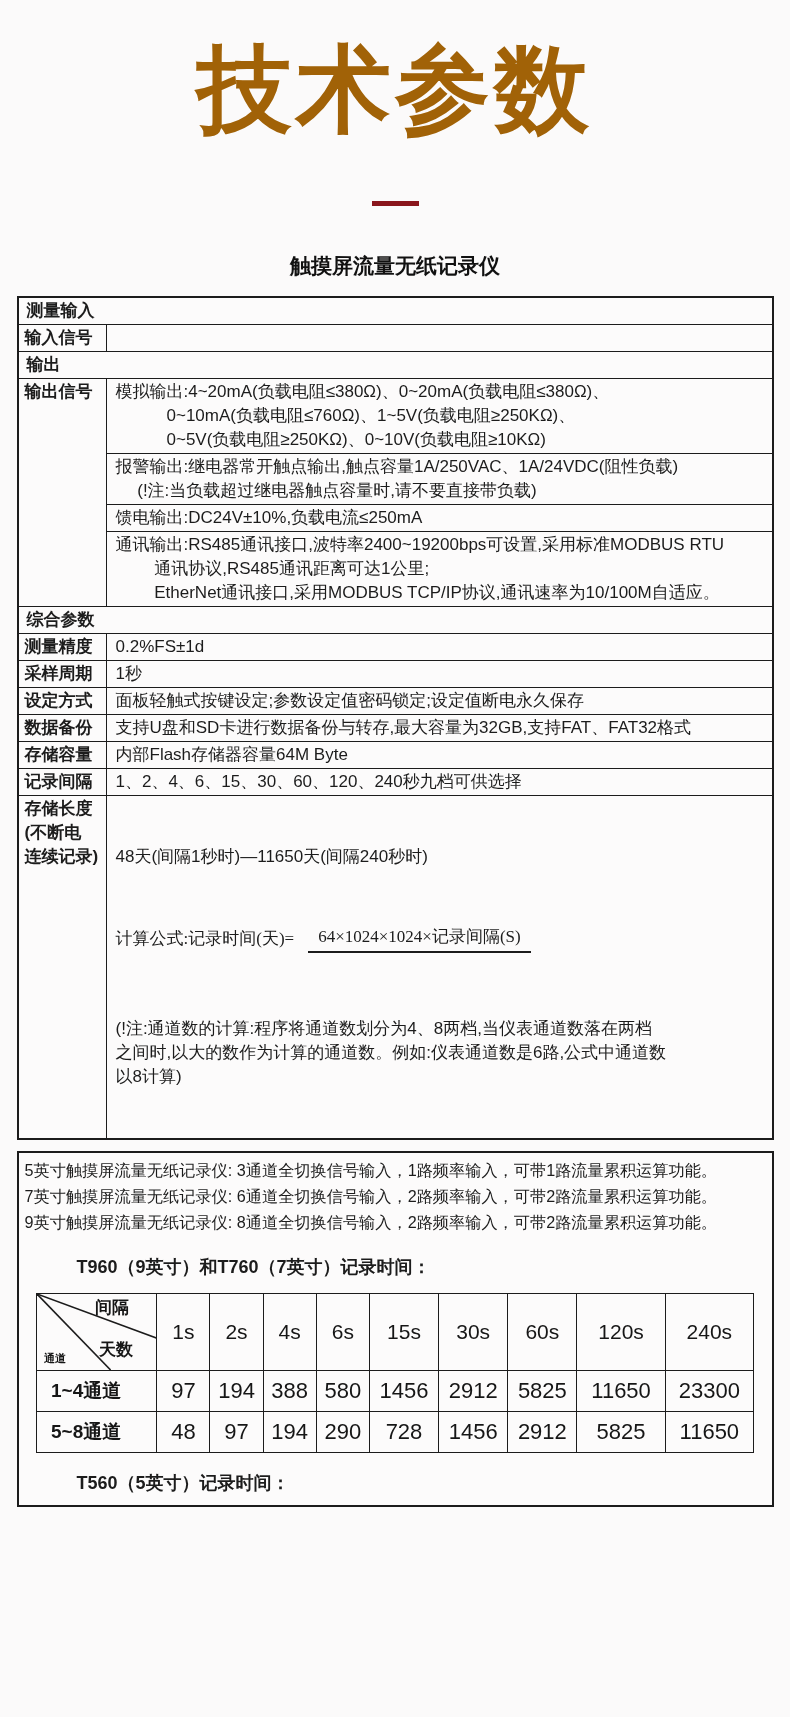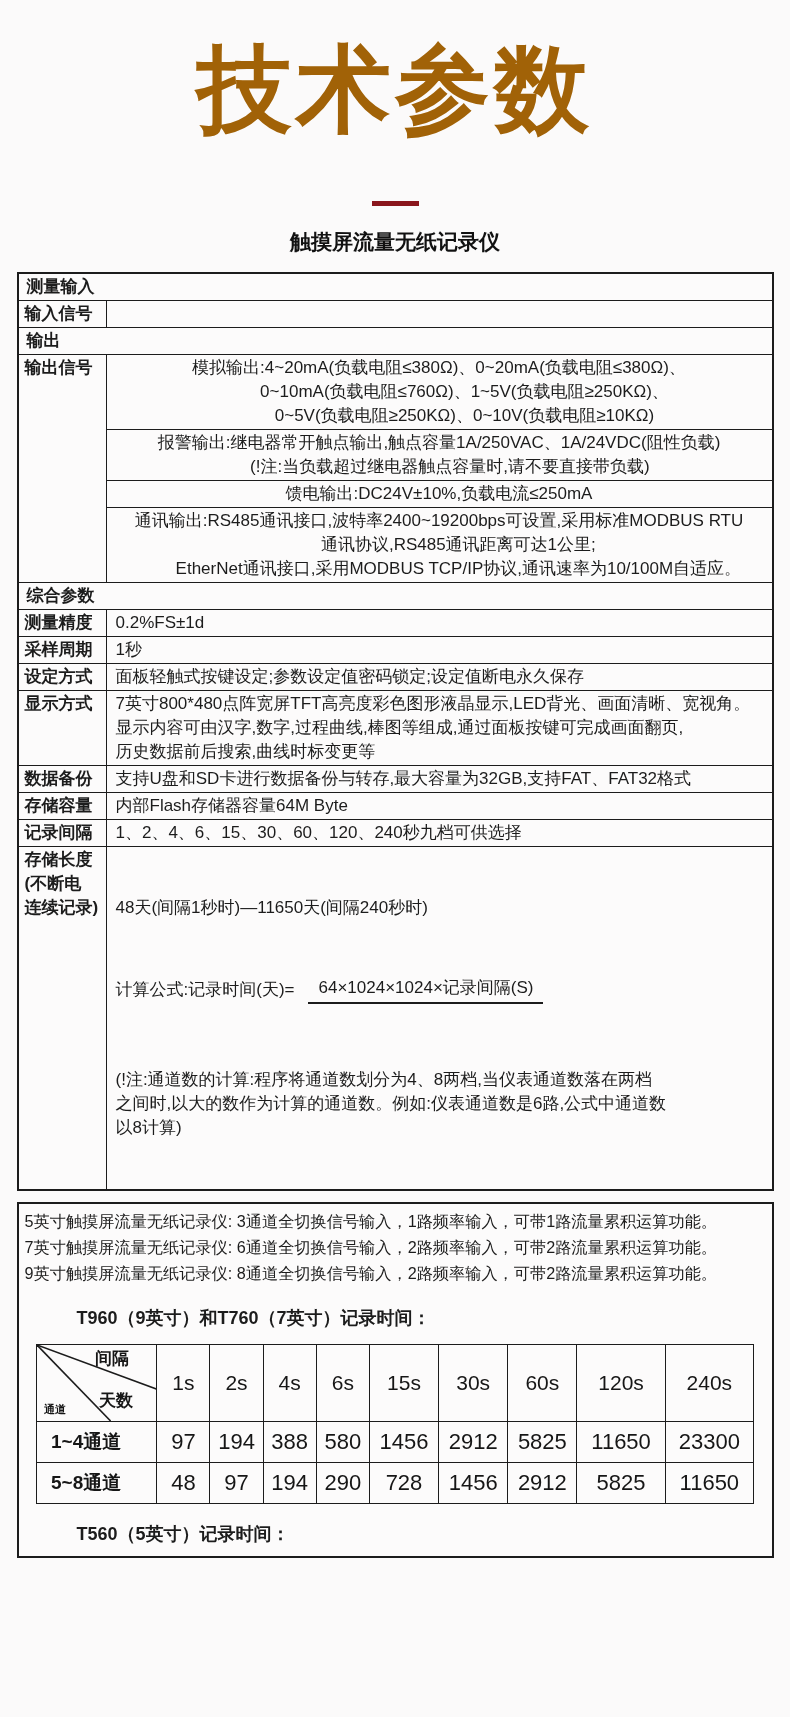--- a/index.html
+++ b/index.html
@@ -9,43 +9,43 @@
     font-family:"Liberation Sans","DejaVu Sans",sans-serif;
     overflow:hidden;box-sizing:border-box;padding-top:30px;
   }
   
   .title{
     margin:0;text-align:center;font-size:95px;font-weight:900;
     letter-spacing:4px;line-height:1.25;color:#a16207;
   }
   .red-dash{width:47px;height:5px;margin:52px auto 0;}
   .subtitle{
-    margin:22px 0 16px;text-align:center;font-size:21px;
+    margin:46px 0 16px;text-align:center;font-size:21px;
     font-weight:700;color:#111;
   }
   
   .spec{
     width:753px;margin:12px auto;border:2px solid #1c1c1c;
     font-size:17px;line-height:24px;background:#fcfbfb;
   }
   .sec-head{
     padding:1px 8px;font-weight:600;border-top:1.5px solid #1c1c1c;
   }
   .spec > :first-child{border-top:none;}
   .srow{display:flex;border-top:1.5px solid #1c1c1c;}
   .slabel{
     width:88px;flex:0 0 88px;padding:1px 6px;box-sizing:border-box;
     border-right:1.5px solid #1c1c1c;white-space:pre-wrap;font-weight:600;
   }
   .scontent{flex:1;padding:1px 9px;white-space:pre-wrap;}
   .subrows{flex:1;display:flex;flex-direction:column;}
-  .subrow{padding:1px 9px;white-space:pre-wrap;border-top:1.5px solid #1c1c1c;text-align:center;}
+  .subrow{padding:1px 9px;white-space:pre-wrap;border-top:1.5px solid #1c1c1c;}
   .subrows .subrow:first-child{border-top:none;}
   
-  .formula-line{display:flex;align-items:center;margin:8px 0 6px;}
+  .formula-line{display:flex;align-items:center;margin:8px 0 6px;font-family:Liberation Serif, serif;}
   .frac{display:inline-flex;flex-direction:column;text-align:center;margin-left:14px;}
   .frac .num{padding:0 10px 2px;border-bottom:2px solid #1c1c1c;}
   .frac .den{padding:2px 10px 0;}
   .storage-note{white-space:pre-wrap;margin-top:10px;}
   
   .box2{
     width:753px;margin:0 auto;border:2px solid #1c1c1c;border-top-width:2px;
     margin-top:-1px;background:#fcfbfb;
   }
   .models{padding:4px 4px 2px 6px;}
@@ -107,26 +107,20 @@
       <div class="slabel">测量精度</div>
       <div class="scontent">0.2%FS±1d</div>
     </div>
     <div class="srow">
       <div class="slabel">采样周期</div>
       <div class="scontent">1秒</div>
     </div>
     <div class="srow">
       <div class="slabel">设定方式</div>
       <div class="scontent">面板轻触式按键设定;参数设定值密码锁定;设定值断电永久保存</div>
-    </div>
-    <div class="srow">
-      <div class="slabel">显示方式</div>
-      <div class="scontent">7英寸800*480点阵宽屏TFT高亮度彩色图形液晶显示,LED背光、画面清晰、宽视角。
-显示内容可由汉字,数字,过程曲线,棒图等组成,通过面板按键可完成画面翻页,
-历史数据前后搜索,曲线时标变更等</div>
     </div>
     <div class="srow">
       <div class="slabel">数据备份</div>
       <div class="scontent">支持U盘和SD卡进行数据备份与转存,最大容量为32GB,支持FAT、FAT32格式</div>
     </div>
     <div class="srow">
       <div class="slabel">存储容量</div>
       <div class="scontent">内部Flash存储器容量64M Byte</div>
     </div>
     <div class="srow">

